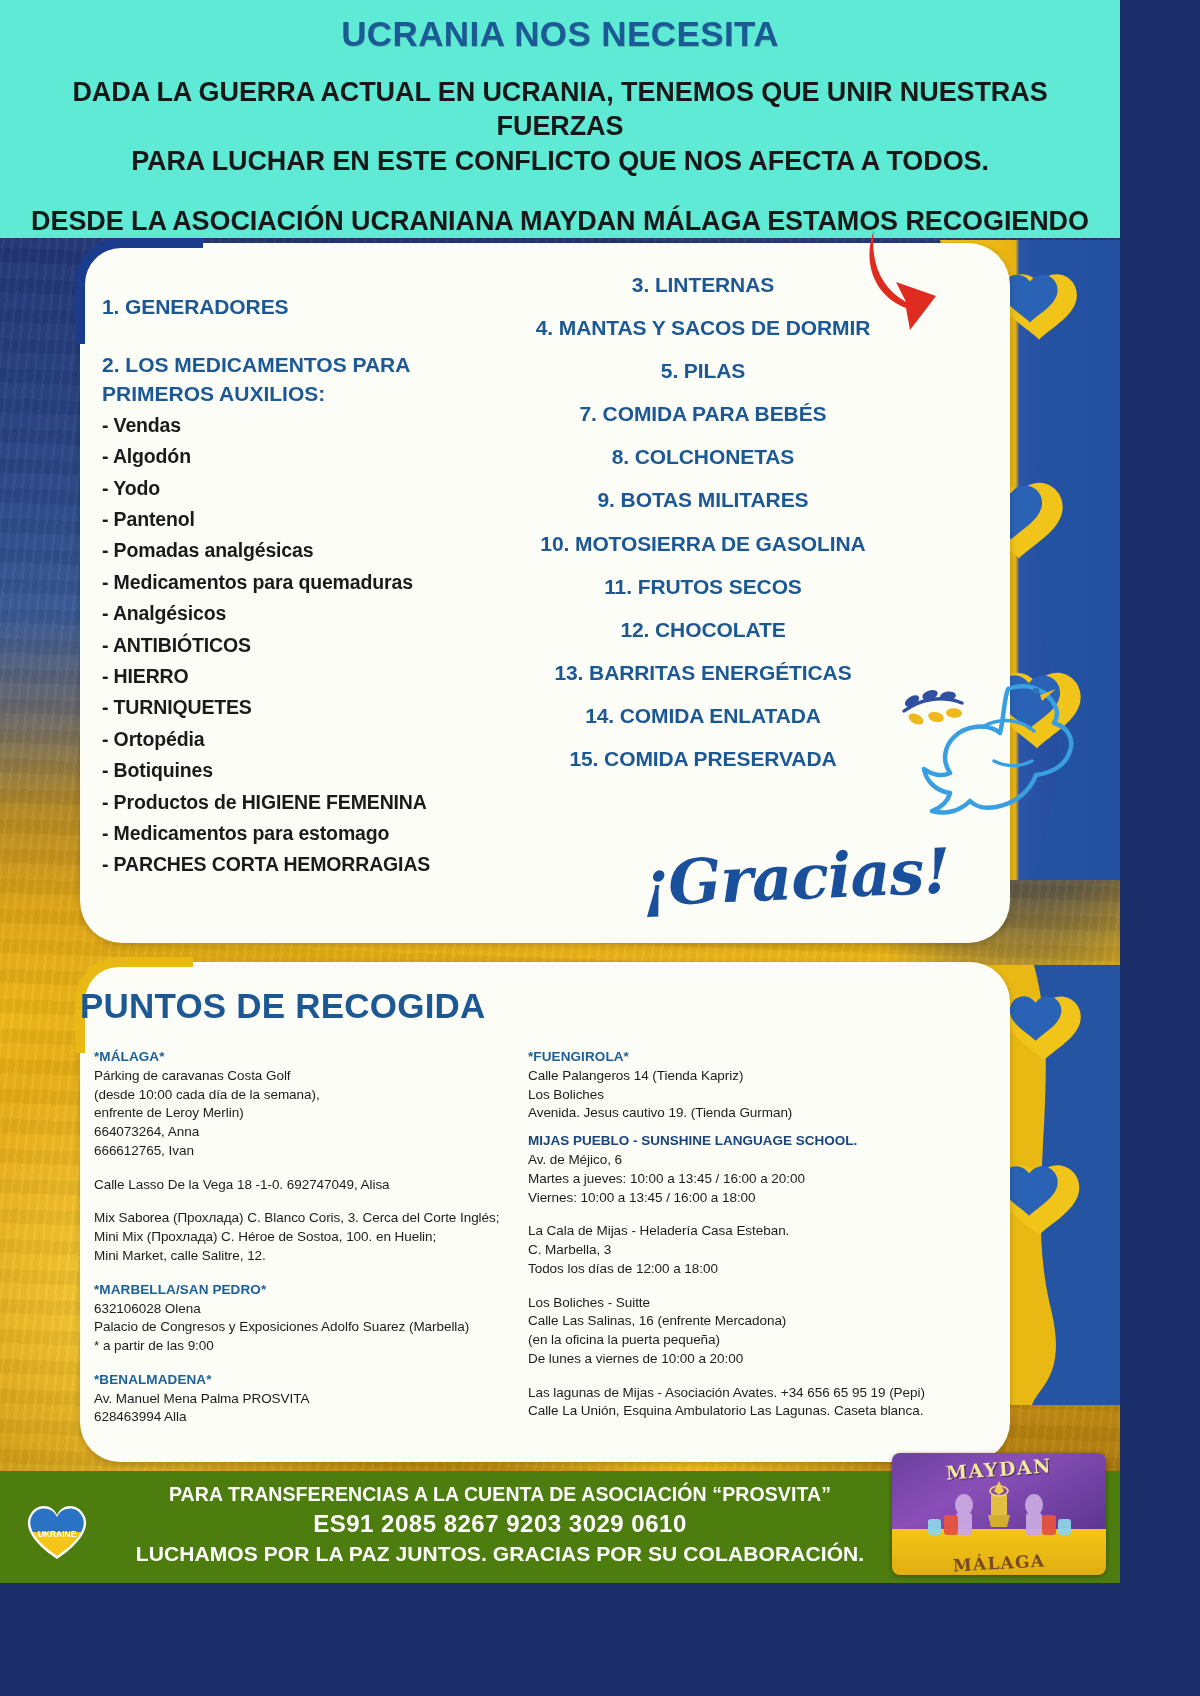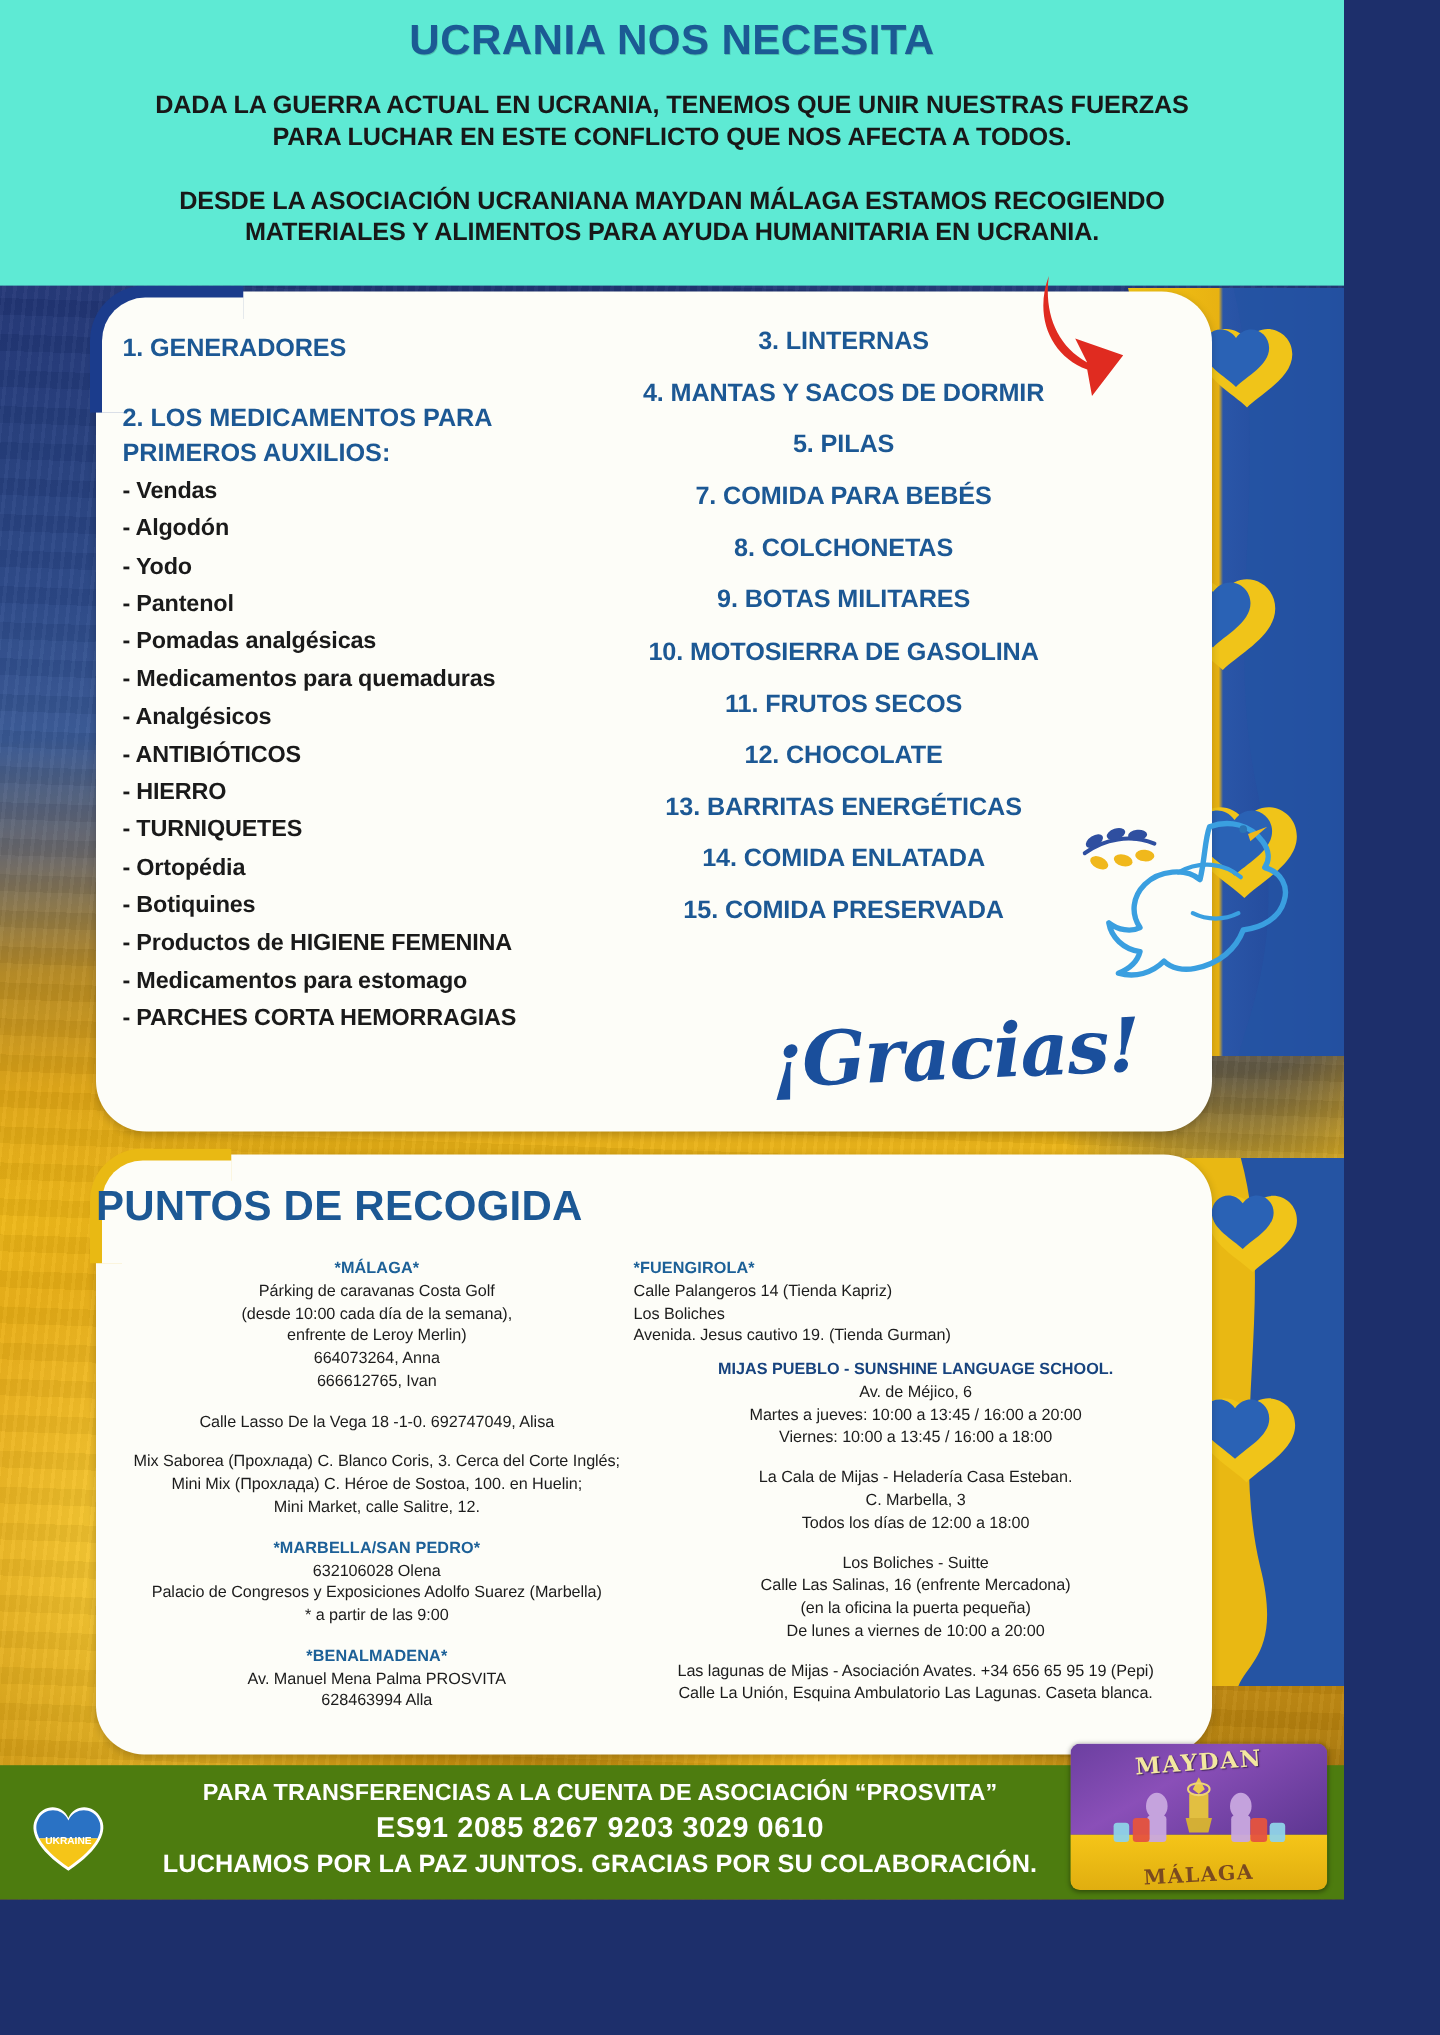--- a/index.html
+++ b/index.html
@@ -50,21 +50,21 @@
   }
   .main-title {
     font-size: 35px;
     font-weight: 700;
     color: #1b5a94;
     letter-spacing: .4px;
     line-height: 1.12;
     text-shadow: .5px .5px 0 rgba(0,0,0,.18);
   }
   .sub-line {
-    font-size: 21px;
+    font-size: 27px;
     font-weight: 700;
     color: #181818;
     line-height: 1.27;
     letter-spacing: -.1px;
   }
   .sub-block-1 { margin-top: 22px; }
   .sub-block-2 { margin-top: 26px; }
 
   
   .red-arrow {
@@ -95,21 +95,21 @@
     border-right: none; border-bottom: none;
   }
 
   .items-cols {
     position: absolute;
     inset: 0;
     padding: 36px 34px 0 34px;
   }
   .col-left {
     position: absolute;
-    top: 36px; left: 22px;
+    top: 52px; left: 22px;
     width: 400px;
   }
   .col-right {
     position: absolute;
     top: 30px; left: 408px;
     width: 430px;
     text-align: center;
   }
 
   .num-item {
@@ -230,21 +230,21 @@
     font-weight: 700;
     color: #17437e;
     line-height: 1.4;
   }
   .addr-line {
     font-size: 13.5px;
     color: #1c1c1c;
     line-height: 1.39;
     letter-spacing: -.05px;
   }
-  .blk { margin-bottom: 15px; text-align: center; }
+  .blk { margin-bottom: 15px; }
   .blk-sm { margin-bottom: 9px; }
 
   
   .footer-band {
     position: absolute;
     bottom: 0; left: 0;
     width: 1120px;
     height: 112px;
     background: #4d7c0f;
     z-index: 9;

